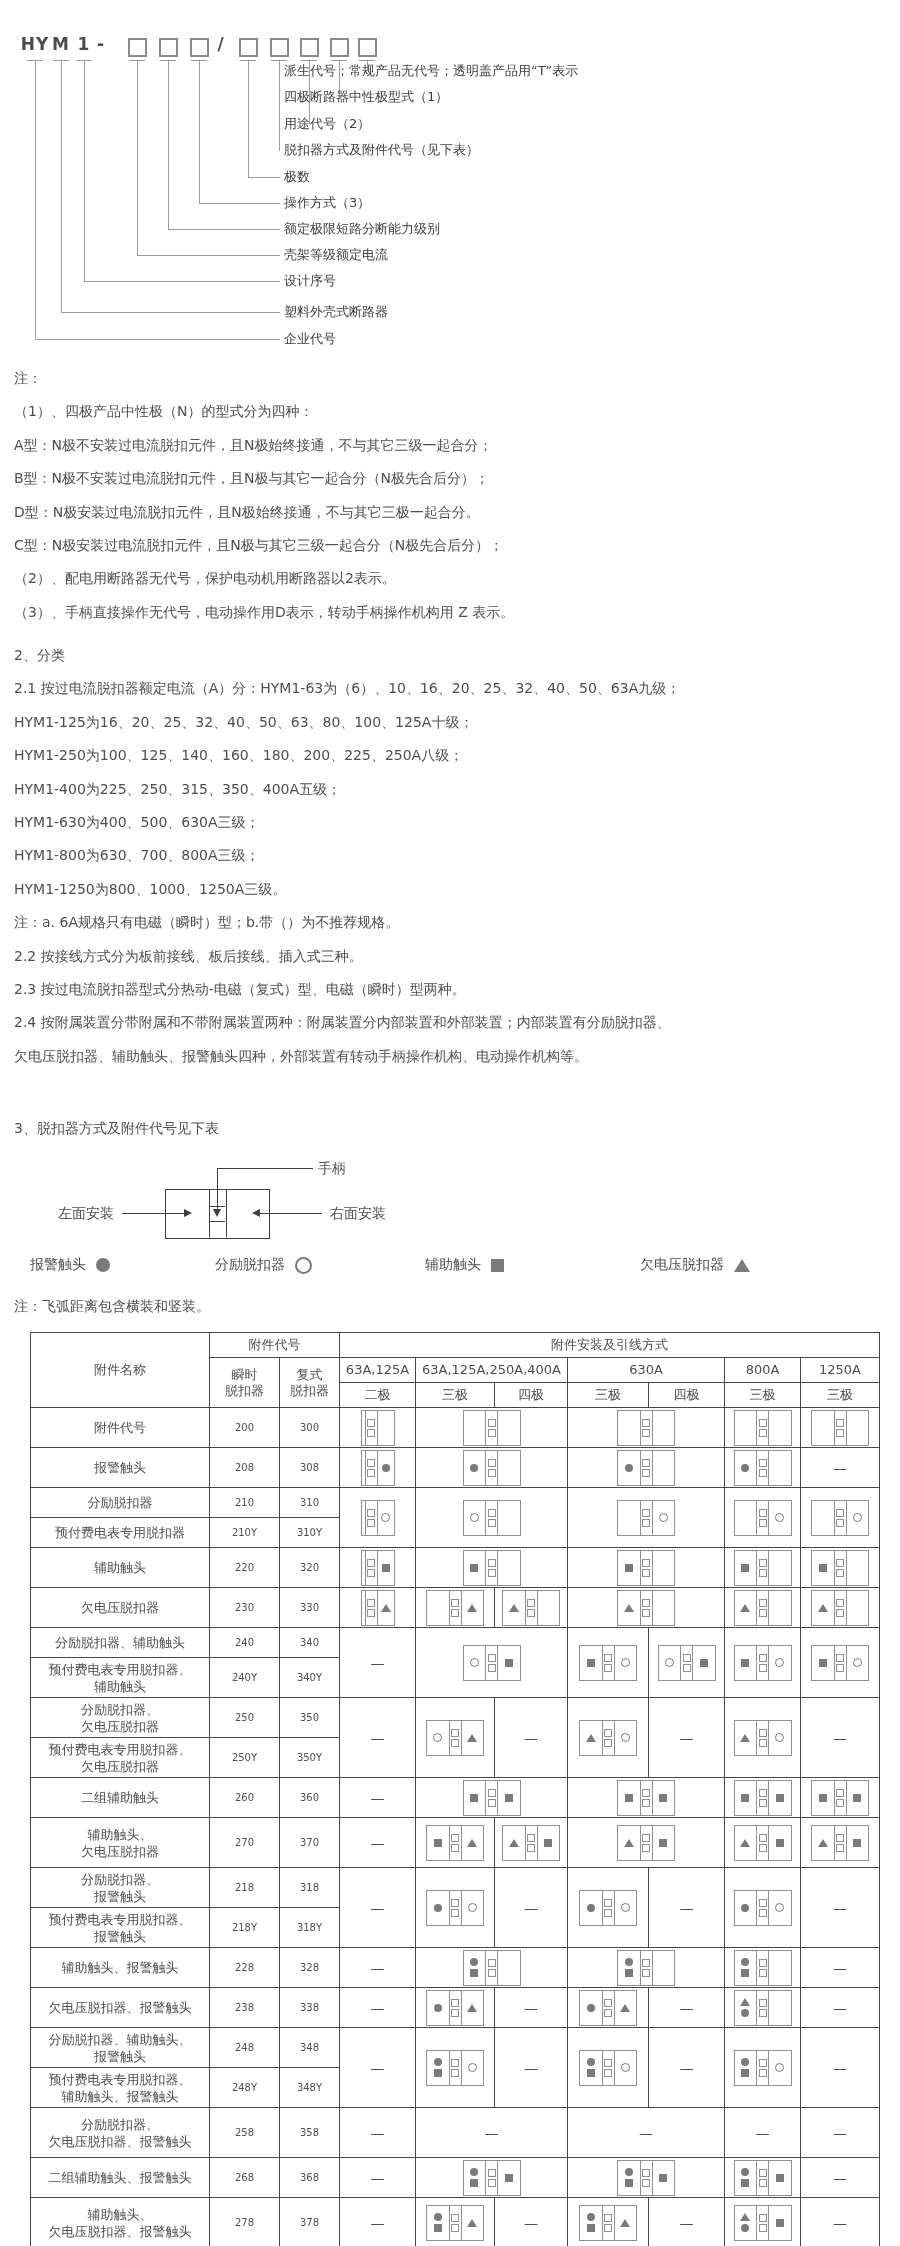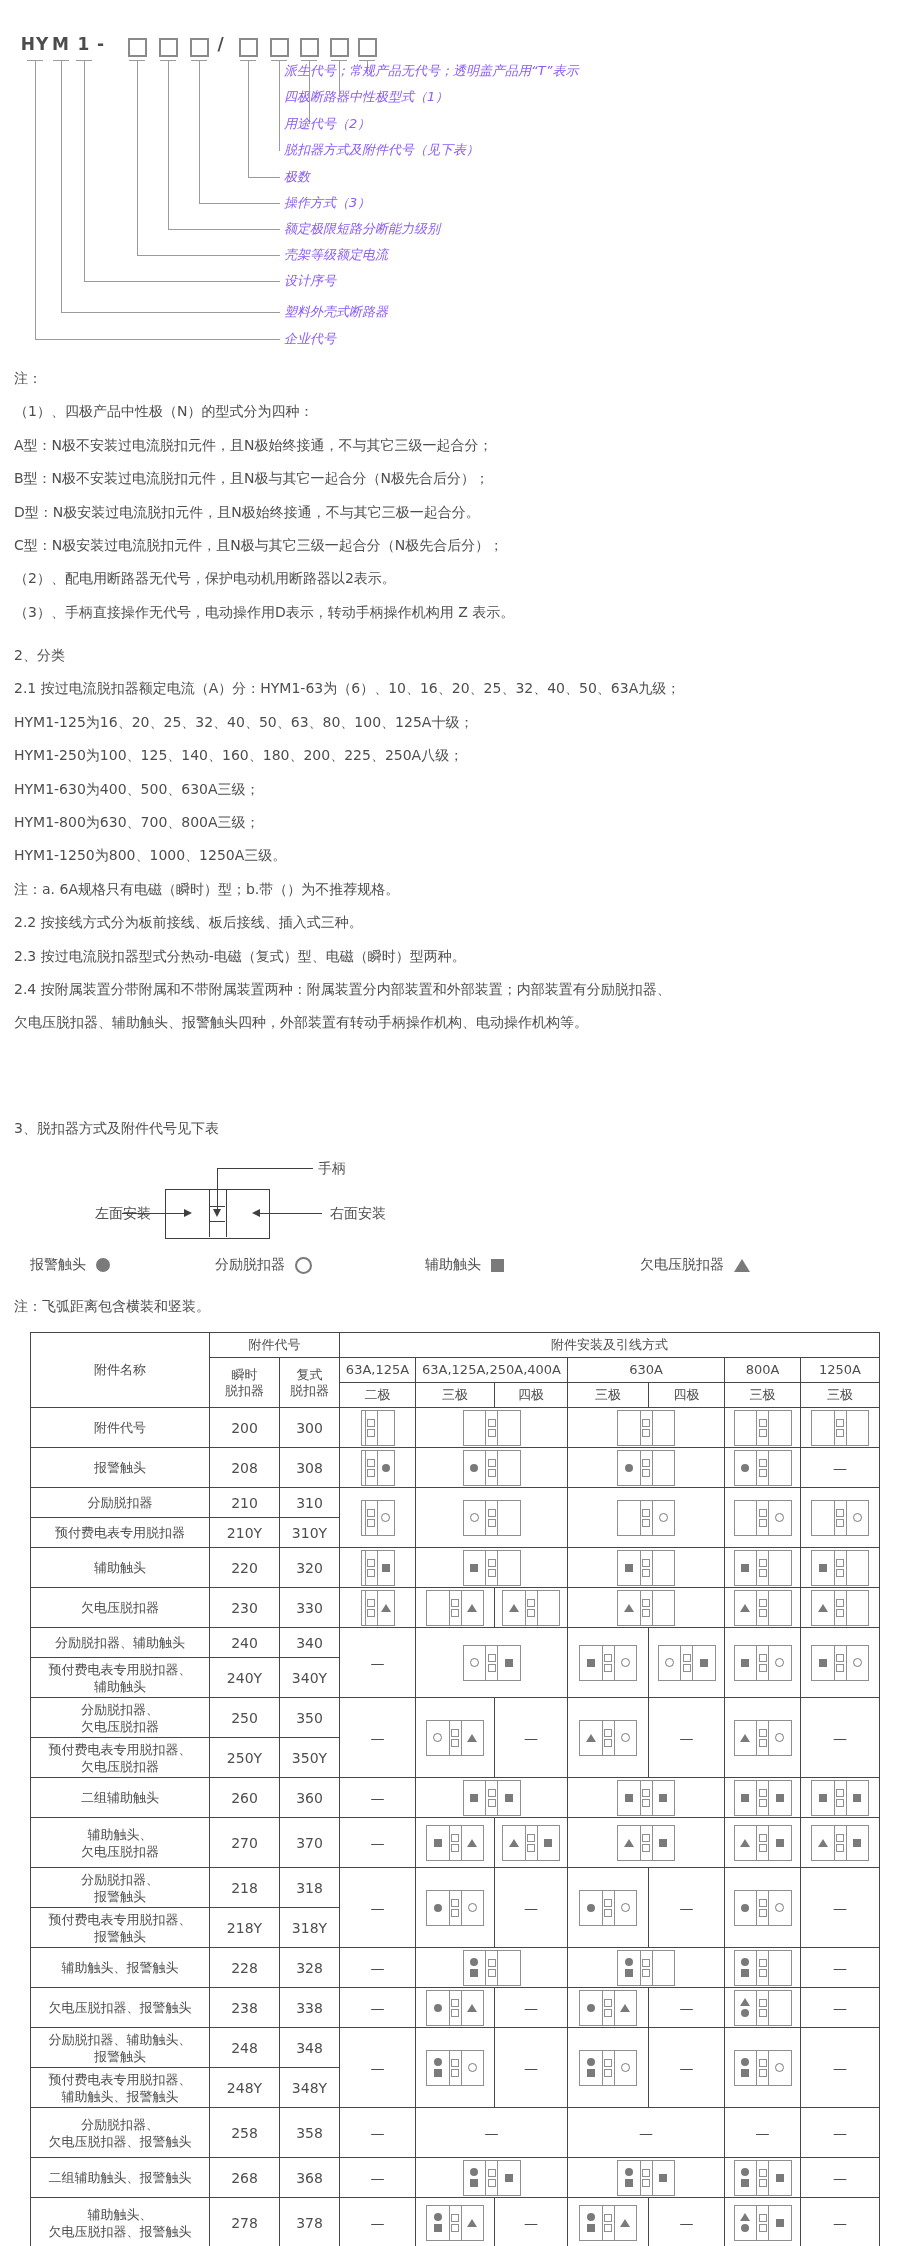--- a/index.html
+++ b/index.html
@@ -7,21 +7,21 @@
         font-family:"DejaVu Sans","Liberation Sans",sans-serif;color:#4e4e4e;}
   .sec{position:absolute;left:0;width:900px;}
   
   #model-diagram{top:0;height:362px;}
   .mc-letter{position:absolute;top:34px;transform:translateX(-50%);font-size:17px;font-weight:bold;
              color:#4c4c4c;letter-spacing:1px;line-height:20px;}
   .mc-box{position:absolute;top:38px;width:15px;height:15px;border:2px solid #8a8a8a;background:#fff;}
   .mc-tick{position:absolute;top:60px;width:16px;height:0;border-top:1px solid #9b9b9b;}
   .mc-vline{position:absolute;width:0;border-left:1px solid #9b9b9b;}
   .mc-hline{position:absolute;height:0;border-top:1px solid #9b9b9b;}
-  .mc-label{position:absolute;font-size:13px;color:#8b5cf6;white-space:nowrap;line-height:18px;font-style:italic;}
+  .mc-label{position:absolute;font-size:13px;color:#404040;white-space:nowrap;line-height:18px;}
   
   .para,#notes p,#classification p{margin:0;font-size:14px;color:#4e4e4e;height:33.4px;line-height:33.4px;white-space:nowrap;}
   #notes{top:362px;left:14px;width:880px;}
   #classification{top:639px;left:14px;width:880px;}
   #section3-title{position:absolute;top:1112px;left:14px;}
   
   #mount{top:1155px;height:100px;}
   .mt-rect{position:absolute;left:165px;top:34px;width:103px;height:48px;border:1px solid #3f3f3f;}
   .mt-strip{position:absolute;left:209px;top:34px;width:16px;height:48px;
             border-left:1px solid #3f3f3f;border-right:1px solid #3f3f3f;}
@@ -43,21 +43,21 @@
   .lg-x{width:13px;height:13px;background:#7a7a7a;}
   .lg-u{width:0;height:0;border-left:8px solid transparent;border-right:8px solid transparent;border-bottom:13px solid #7a7a7a;}
   #legend-note{position:absolute;top:1290px;left:14px;}
   
   #acc-table{position:absolute;top:1332px;left:30px;border-collapse:collapse;table-layout:fixed;
              font-size:13px;color:#4e4e4e;}
   #acc-table th,#acc-table td{border:1px solid #474747;text-align:center;vertical-align:middle;
              font-weight:normal;padding:1px 2px;overflow:hidden;}
   #acc-table th{height:22px;line-height:16px;white-space:pre-line;}
   .name-cell{white-space:pre-line;line-height:17px;}
-  .code-cell{font-size:14px;}
+  .code-cell{font-size:10px;}
   .dash-cell{font-size:14px;color:#4e4e4e;}
   
   .bk{display:inline-flex;align-items:stretch;border:1px solid #8f8f8f;height:34px;width:56px;
       background:#fff;vertical-align:middle;}
   .bk2{width:32px;}
   .bk-side{flex:1;display:flex;flex-direction:column;align-items:center;justify-content:center;gap:3px;}
   .bk2 .bk-left{flex:0 0 3px;}
   .bk-strip{width:11px;flex:0 0 11px;border-left:1px solid #8f8f8f;border-right:1px solid #8f8f8f;
             display:flex;flex-direction:column;align-items:center;justify-content:center;gap:2px;}
   .bk-cellbox{width:6px;height:6px;border:1px solid #8f8f8f;}
@@ -140,41 +140,42 @@
       <p>C型：N极安装过电流脱扣元件，且N极与其它三级一起合分（N极先合后分）；</p>
       <p>（2）、配电用断路器无代号，保护电动机用断路器以2表示。</p>
       <p>（3）、手柄直接操作无代号，电动操作用D表示，转动手柄操作机构用 Z 表示。</p>
     </section>
 
   <section class="sec" id="classification">
       <p>2、分类</p>
       <p>2.1 按过电流脱扣器额定电流（A）分：HYM1-63为（6）、10、16、20、25、32、40、50、63A九级；</p>
       <p>HYM1-125为16、20、25、32、40、50、63、80、100、125A十级；</p>
       <p>HYM1-250为100、125、140、160、180、200、225、250A八级；</p>
+      <p>HYM1-400为225、250、315、350、400A五级；</p>
       <p>HYM1-630为400、500、630A三级；</p>
       <p>HYM1-800为630、700、800A三级；</p>
       <p>HYM1-1250为800、1000、1250A三级。</p>
       <p>注：a. 6A规格只有电磁（瞬时）型；b.带（）为不推荐规格。</p>
       <p>2.2 按接线方式分为板前接线、板后接线、插入式三种。</p>
       <p>2.3 按过电流脱扣器型式分热动-电磁（复式）型、电磁（瞬时）型两种。</p>
       <p>2.4 按附属装置分带附属和不带附属装置两种：附属装置分内部装置和外部装置；内部装置有分励脱扣器、</p>
       <p>欠电压脱扣器、辅助触头、报警触头四种，外部装置有转动手柄操作机构、电动操作机构等。</p>
     </section>
 
   <div class="para" id="section3-title">3、脱扣器方式及附件代号见下表</div>
 
   <section class="sec" id="mount">
     <div class="mt-rect"></div>
     <div class="mt-strip"></div>
     <div class="mt-inner"></div>
     <div class="mt-line-h" style="left:217px;top:13px;width:96px;"></div>
     <div class="mt-line-v" style="left:217px;top:13px;height:41px;"></div>
     <div class="arr arr-d" style="left:213px;top:54px;"></div>
     <div class="mt-label" style="left:318px;top:5px;">手柄</div>
-    <div class="mt-label" style="left:58px;top:50px;margin-left:37px;">左面安装</div>
+    <div class="mt-label" style="left:58px;top:50px;">左面安装</div>
     <div class="mt-line-h" style="left:122px;top:58px;width:62px;"></div>
     <div class="arr arr-r" style="left:184px;top:54px;"></div>
     <div class="arr arr-l" style="left:252px;top:54px;"></div>
     <div class="mt-line-h" style="left:260px;top:58px;width:62px;"></div>
     <div class="mt-label" style="left:330px;top:50px;">右面安装</div>
   </section>
 
   <section class="sec" id="legend">
       <div class="legend-item" style="left: 30px;">
         <span>报警触头</span>

